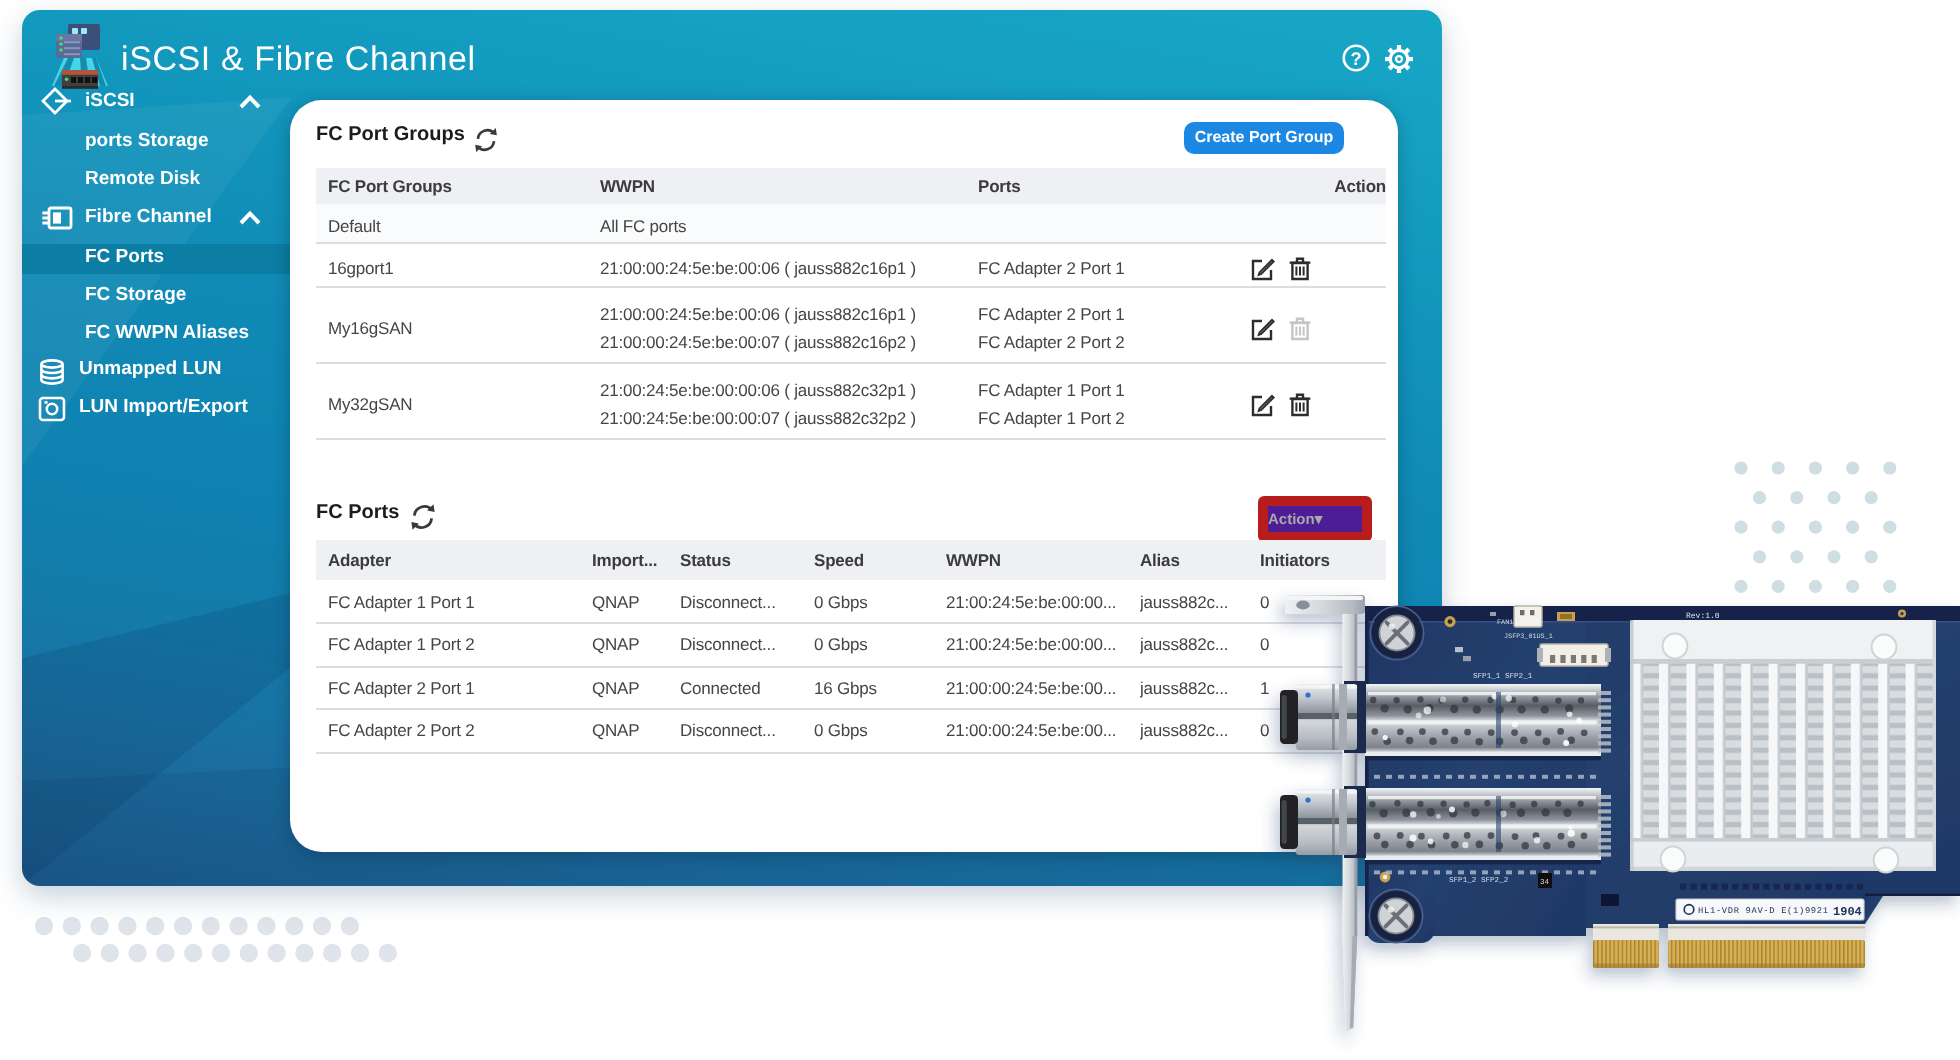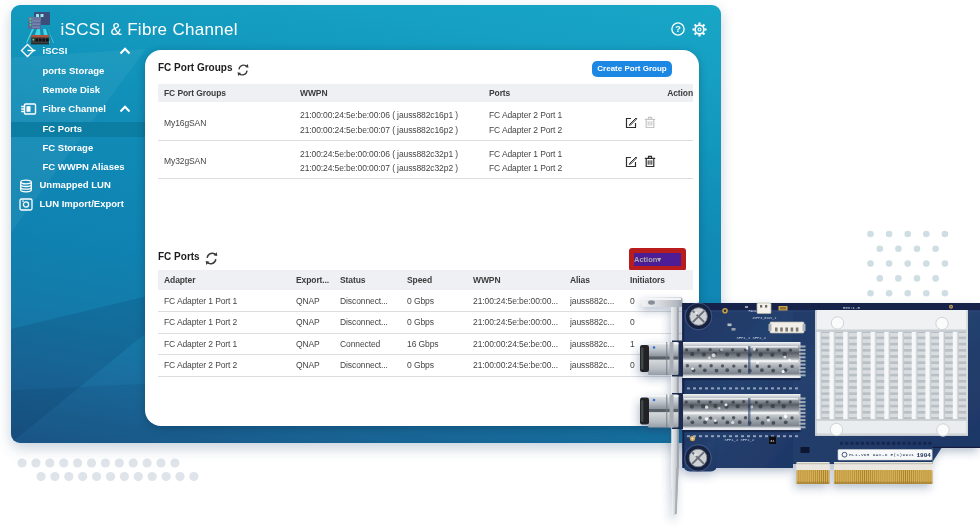--- a/index.html
+++ b/index.html
@@ -197,20 +197,43 @@
           <col style="width:136px">
           <col style="width:68px">
         </colgroup>
 <tbody>
           <tr class="hd" style="height:18px">
             <td>FC Port Groups</td>
             <td>WWPN</td>
             <td>Ports</td>
             <td style="text-align:right">Action</td>
           </tr>
+<tr style="height:19px;background:#fafbfc">
+            <td>Default</td>
+            <td>All FC ports</td>
+            <td></td>
+            <td></td>
+          </tr>
+<tr style="height:22px">
+            <td>16gport1</td>
+            <td>21:00:00:24:5e:be:00:06 ( jauss882c16p1 )</td>
+            <td>FC Adapter 2 Port 1</td>
+            <td><svg width="13" height="13" viewBox="0 0 13 13" style="vertical-align:middle">
+                <g fill="none" stroke="#2d2d2d" stroke-width="1.2">
+                  <path d="M10.5 7 V11.5 H1.5 V2.5 H6"></path>
+                  <path d="M4.8 8.2 L11 2 L11.8 2.8 L5.6 9 L4.4 9.4 Z" stroke-width="1"></path>
+                </g>
+              </svg><svg width="12" height="13" viewBox="0 0 12 13" style="vertical-align:middle;margin-left:6px">
+                <g fill="none" stroke="#2d2d2d" stroke-width="1.2">
+                  <path d="M2.2 3.5 H9.8 V11.5 H2.2 Z"></path>
+                  <path d="M0.8 3.3 H11.2 M4.5 3.2 V1.4 H7.5 V3.2"></path>
+                  <path d="M4.2 5.3 V9.7 M6 5.3 V9.7 M7.8 5.3 V9.7" stroke-width="1"></path>
+                </g>
+              </svg></td>
+          </tr>
 <tr style="height:38px">
             <td>My16gSAN</td>
             <td>
               <div style="line-height:14.5px">21:00:00:24:5e:be:00:06 ( jauss882c16p1 )<br>21:00:00:24:5e:be:00:07 ( jauss882c16p2 )</div>
             </td>
             <td>
               <div style="line-height:14.5px">FC Adapter 2 Port 1<br>FC Adapter 2 Port 2</div>
             </td>
             <td><svg width="13" height="13" viewBox="0 0 13 13" style="vertical-align:middle">
                 <g fill="none" stroke="#2d2d2d" stroke-width="1.2">
@@ -264,21 +287,21 @@
           <col style="width:44px">
           <col style="width:67px">
           <col style="width:66px">
           <col style="width:97px">
           <col style="width:60px">
           <col style="width:63px">
         </colgroup>
 <tbody>
           <tr class="hd" style="height:20px">
             <td>Adapter</td>
-            <td>Export...</td>
+            <td>Import...</td>
             <td>Status</td>
             <td>Speed</td>
             <td>WWPN</td>
             <td>Alias</td>
             <td>Initiators</td>
           </tr>
 <tr style="height:21.5px">
             <td>FC Adapter 1 Port 1</td>
             <td>QNAP</td>
             <td>Disconnect...</td>

